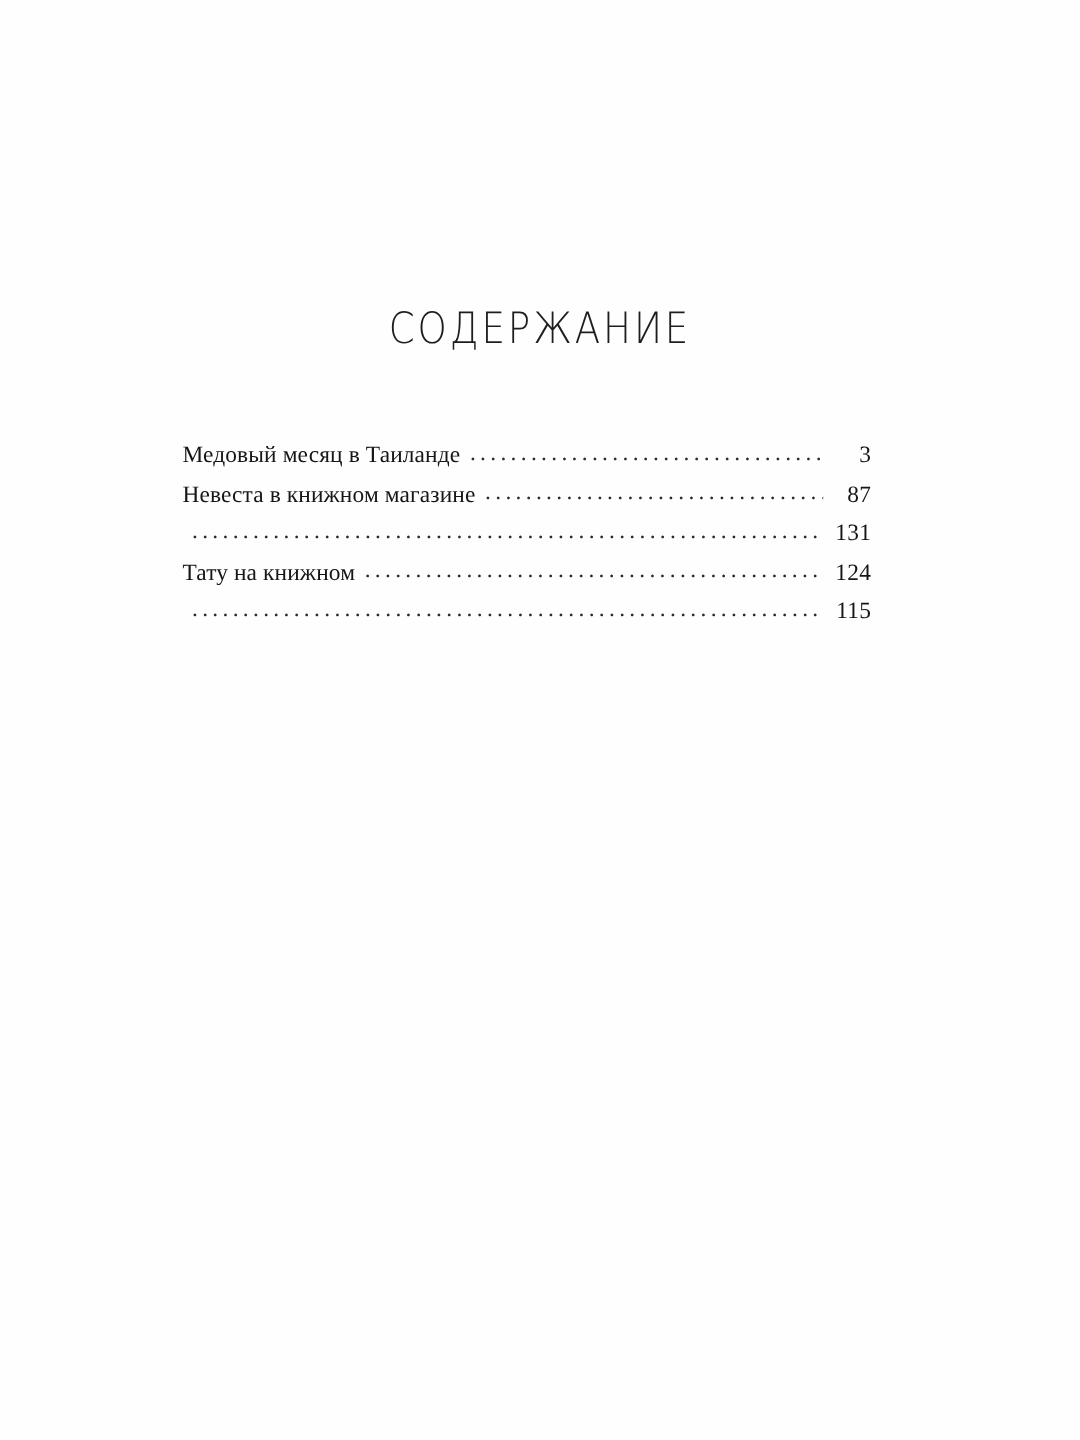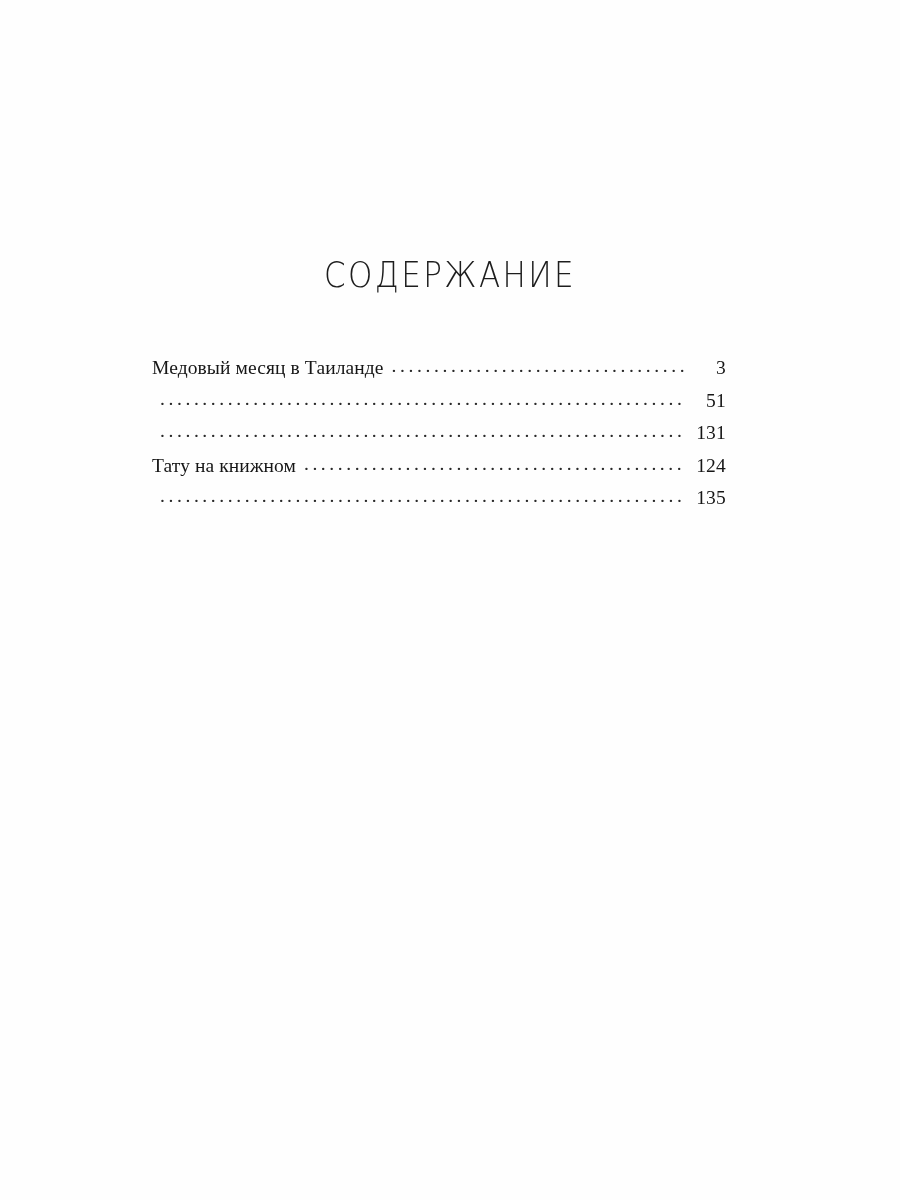--- a/index.html
+++ b/index.html
@@ -34,21 +34,21 @@
     font-weight: 300;
     font-size: 31px;
     letter-spacing: 2.4px;
     color: #1d1d1d;
     transform: scaleY(1.16);
     transform-origin: top center;
   }
 
   .toc-list {
     position: absolute;
-    top: 352px;
+    top: 364px;
     left: 152px;
     width: 574px;
   }
 
   .toc-entry {
     display: flex;
     align-items: baseline;
     width: 100%;
     font-size: 19.5px;
     line-height: 32.6px;
@@ -88,34 +88,35 @@
 
   <div class="toc-list">
 
     <div class="toc-entry">
       <span class="label">Медовый месяц в Таиланде</span>
       <span class="leader">................................................................................................................</span>
       <span class="page-num">3</span>
     </div>
 
     <div class="toc-entry">
+      <span class="label">Невеста в книжном магазине</span>
       <span class="leader">................................................................................................................</span>
-      <span class="page-num">51</span>
+      <span class="page-num">87</span>
     </div>
 
     <div class="toc-entry">
       <span class="leader">................................................................................................................</span>
       <span class="page-num">131</span>
     </div>
 
     <div class="toc-entry">
       <span class="label">Тату на книжном</span>
       <span class="leader">................................................................................................................</span>
       <span class="page-num">124</span>
     </div>
 
     <div class="toc-entry">
       <span class="leader">................................................................................................................</span>
-      <span class="page-num">135</span>
+      <span class="page-num">115</span>
     </div>
 
   </div>
 </div>
 
 </body></html>

